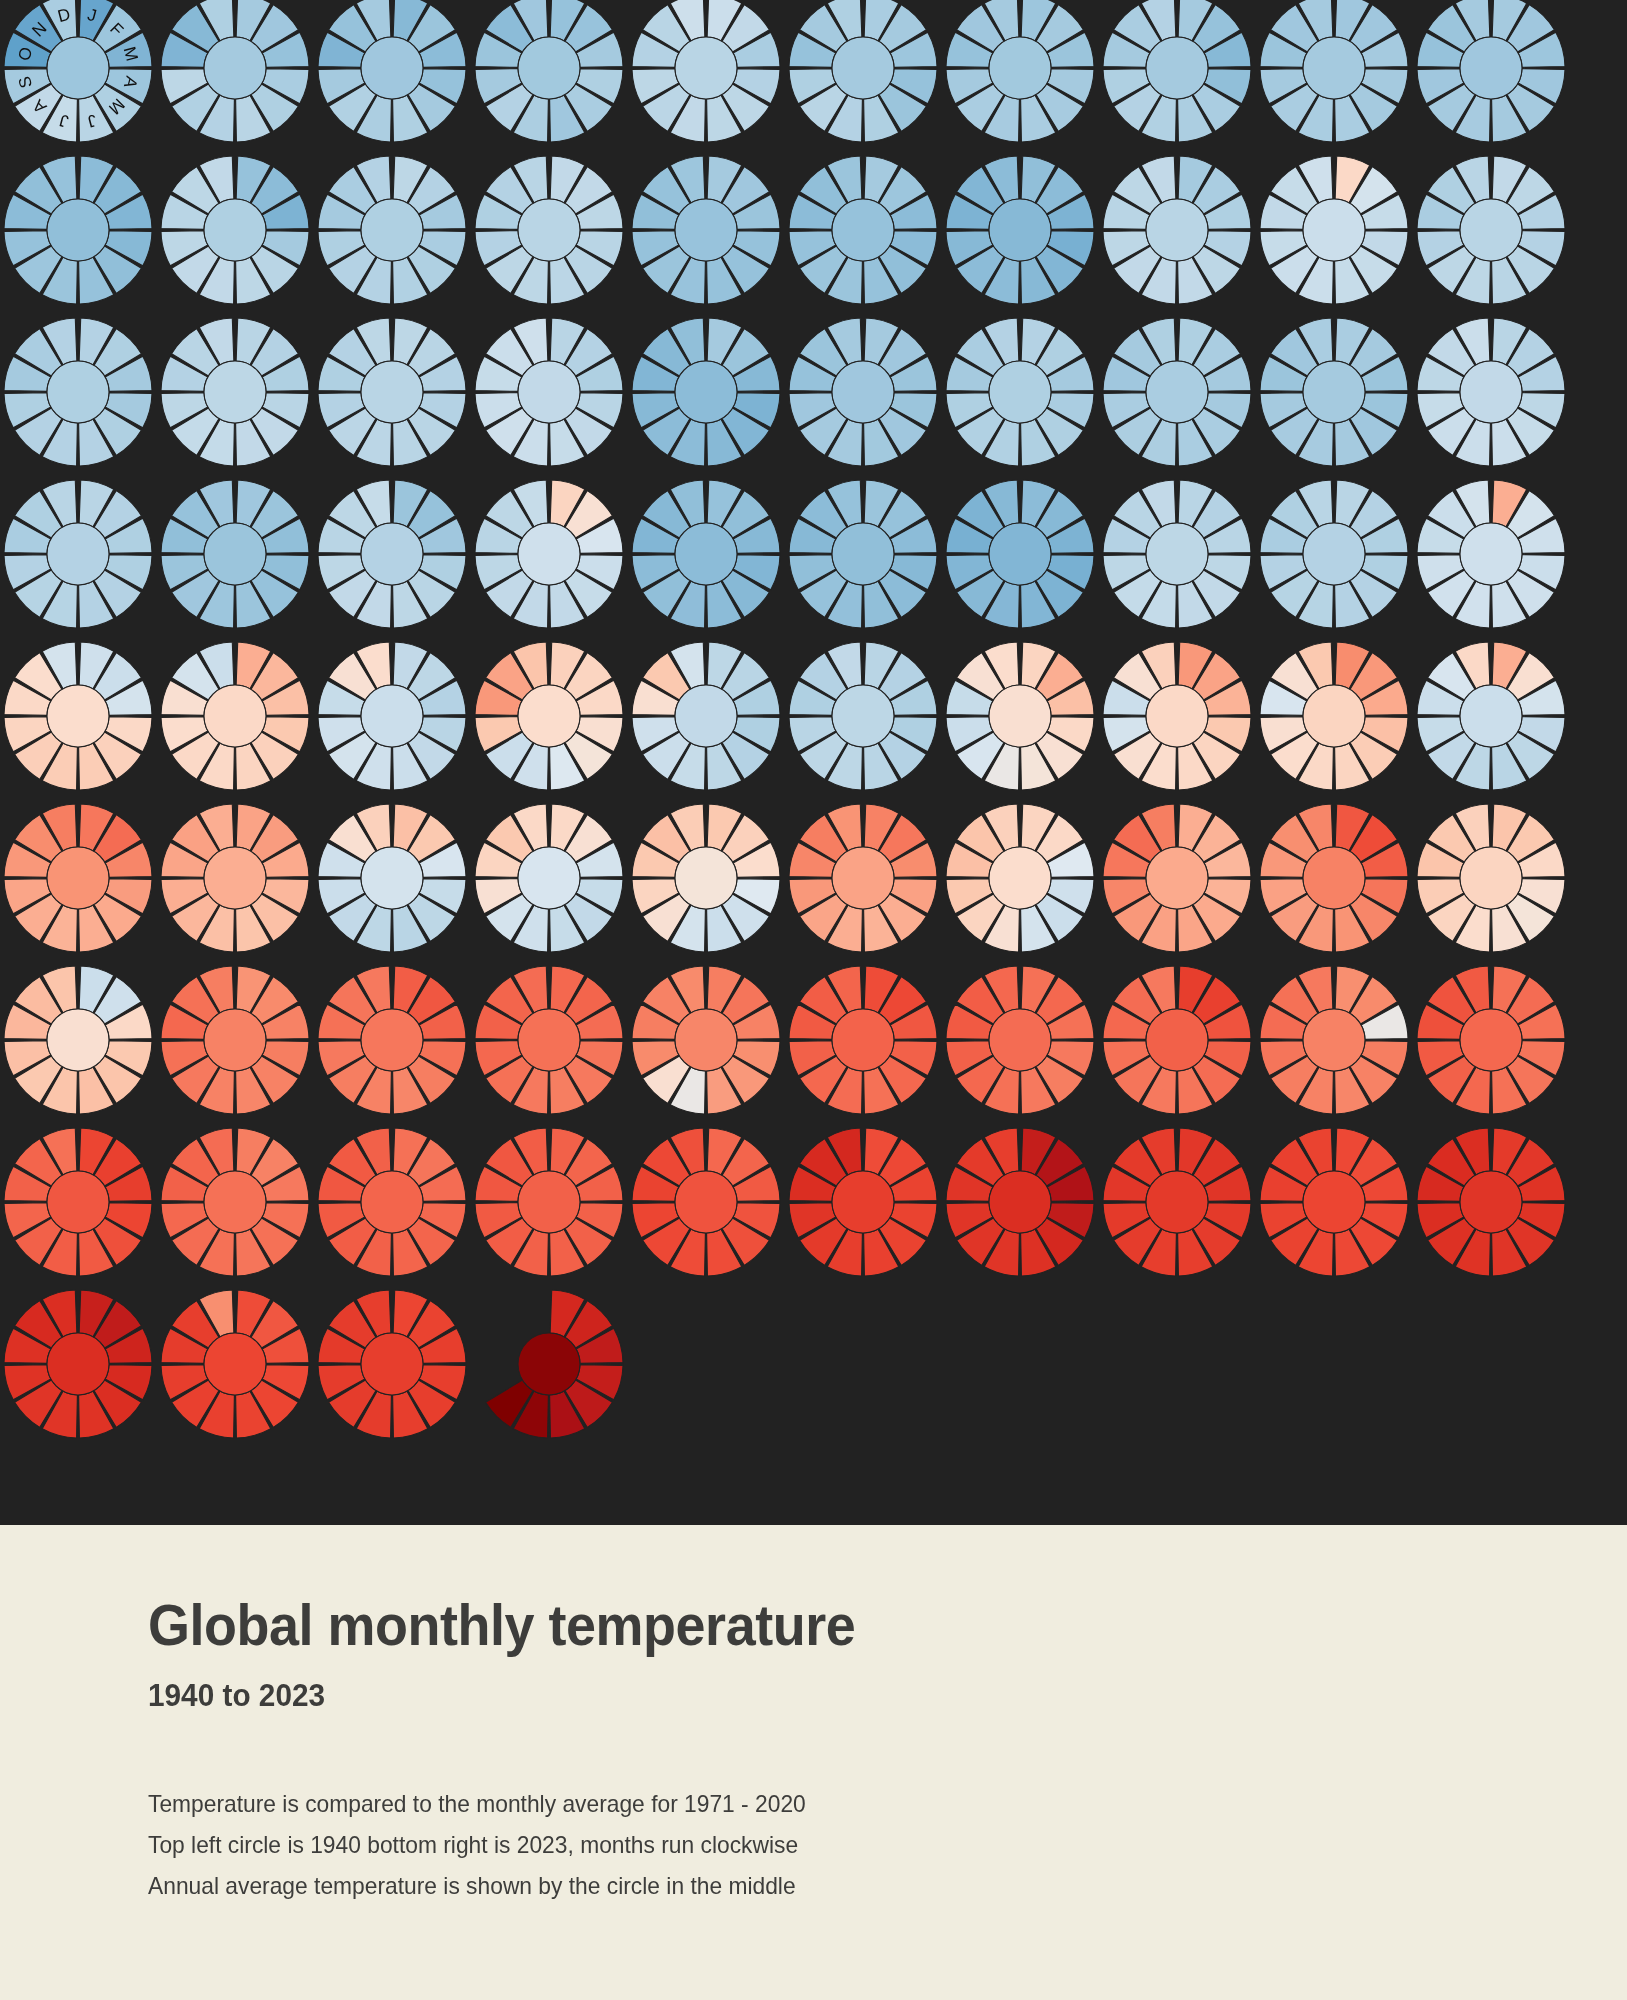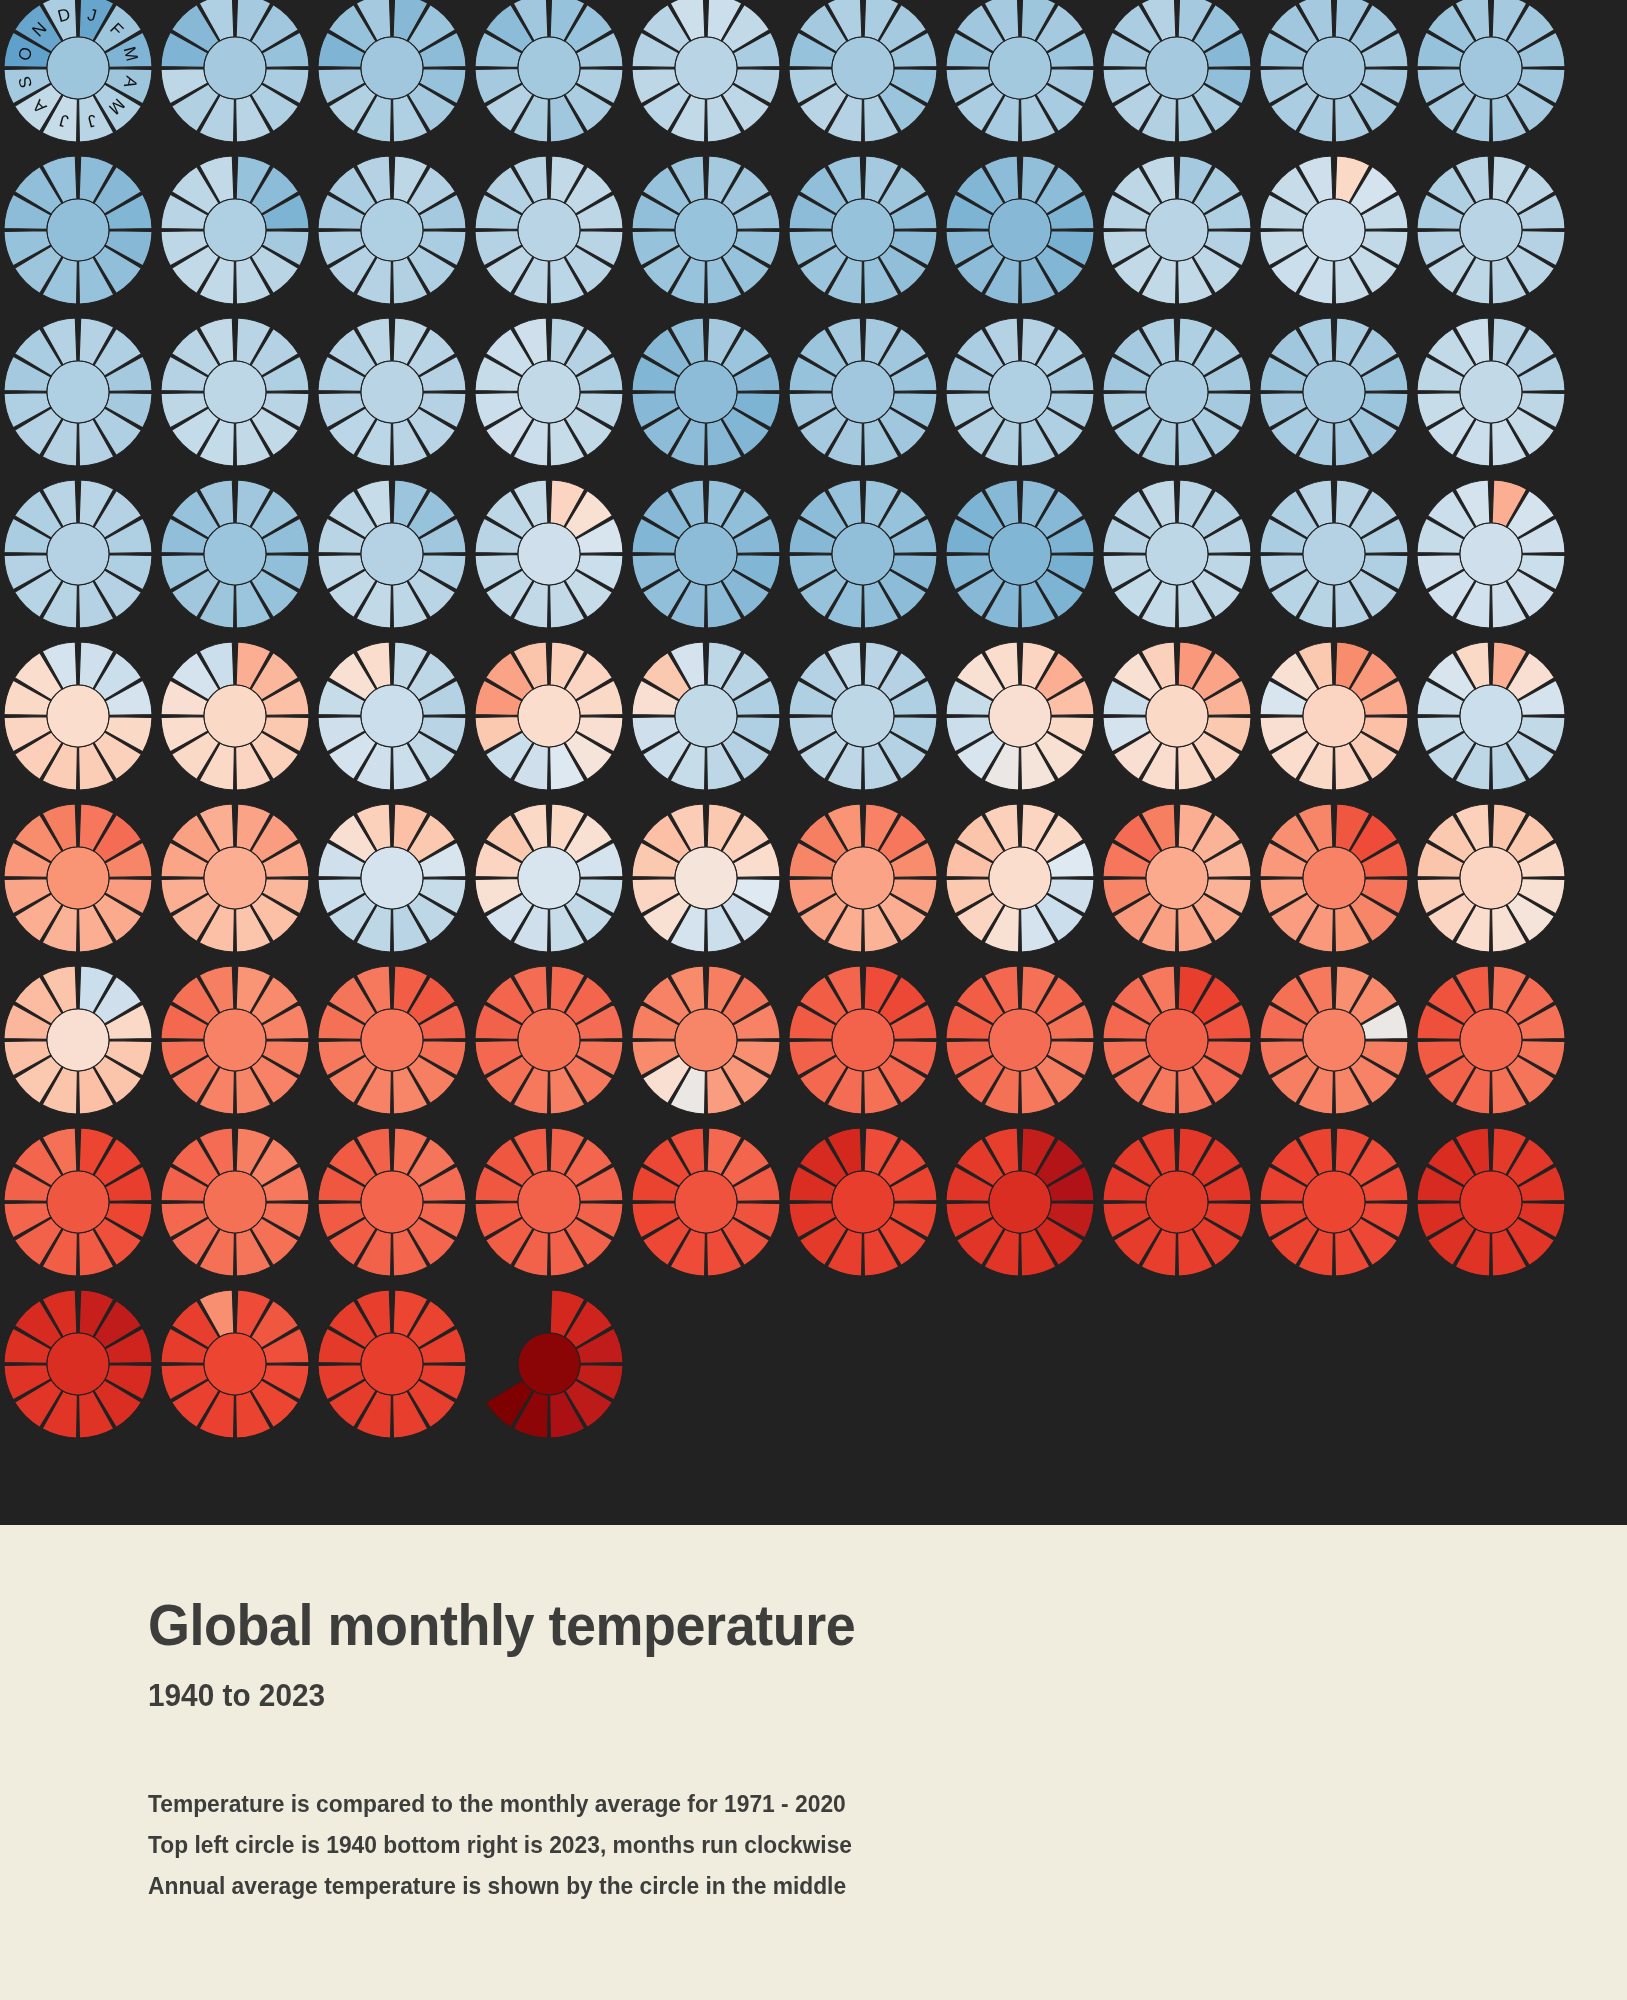--- a/index.html
+++ b/index.html
@@ -37,21 +37,21 @@
   }
   #subtitle{
     position:absolute;left:148px;top:152px;
     font-size:32px;font-weight:bold;
     color:#3D3D3B;
     white-space:nowrap;
     transform:scaleX(0.93);transform-origin:left center;
   }
   #notes{
     position:absolute;left:148px;top:258px;
-    font-size:24px;font-weight:bold;
+    font-size:24px;font-weight:normal;
     color:#3D3D3B;
     line-height:41px;
   }
   #notes div{white-space:nowrap;transform:scaleX(0.95);transform-origin:left center;}
 </style>
 </head>
 <body>
 
 <div id="page">
 

